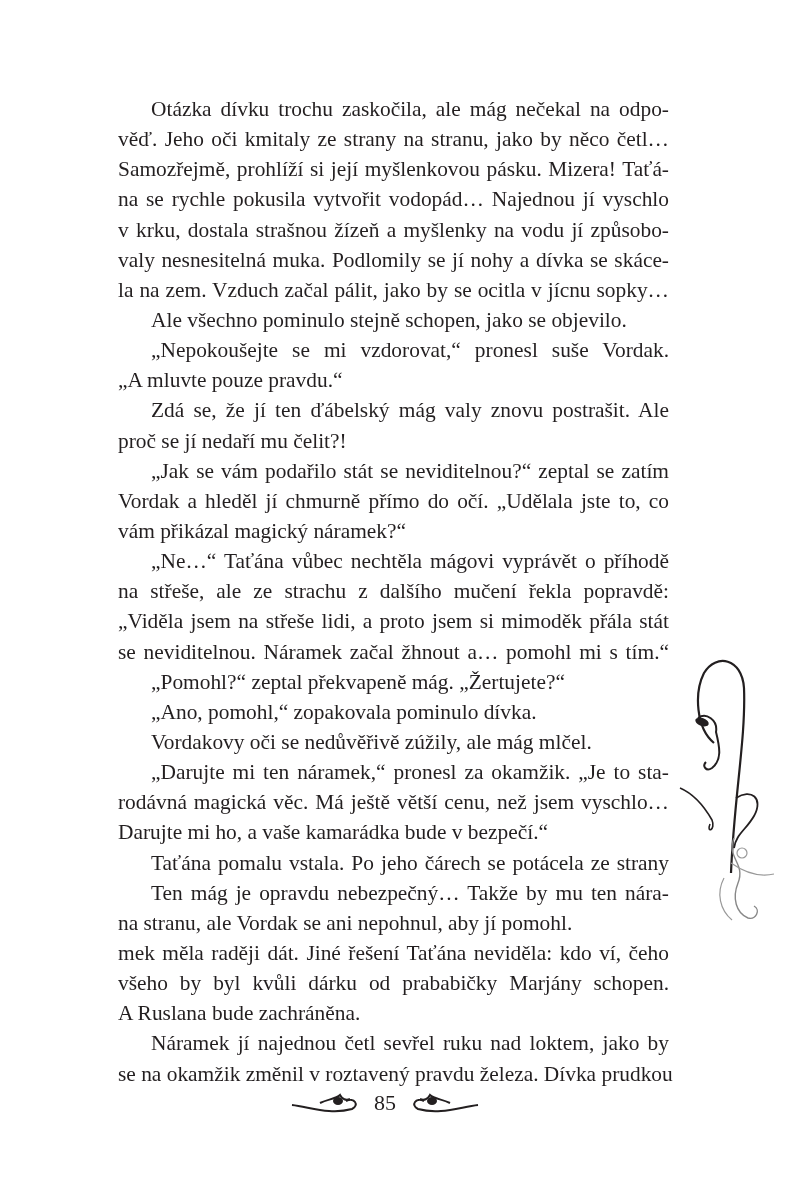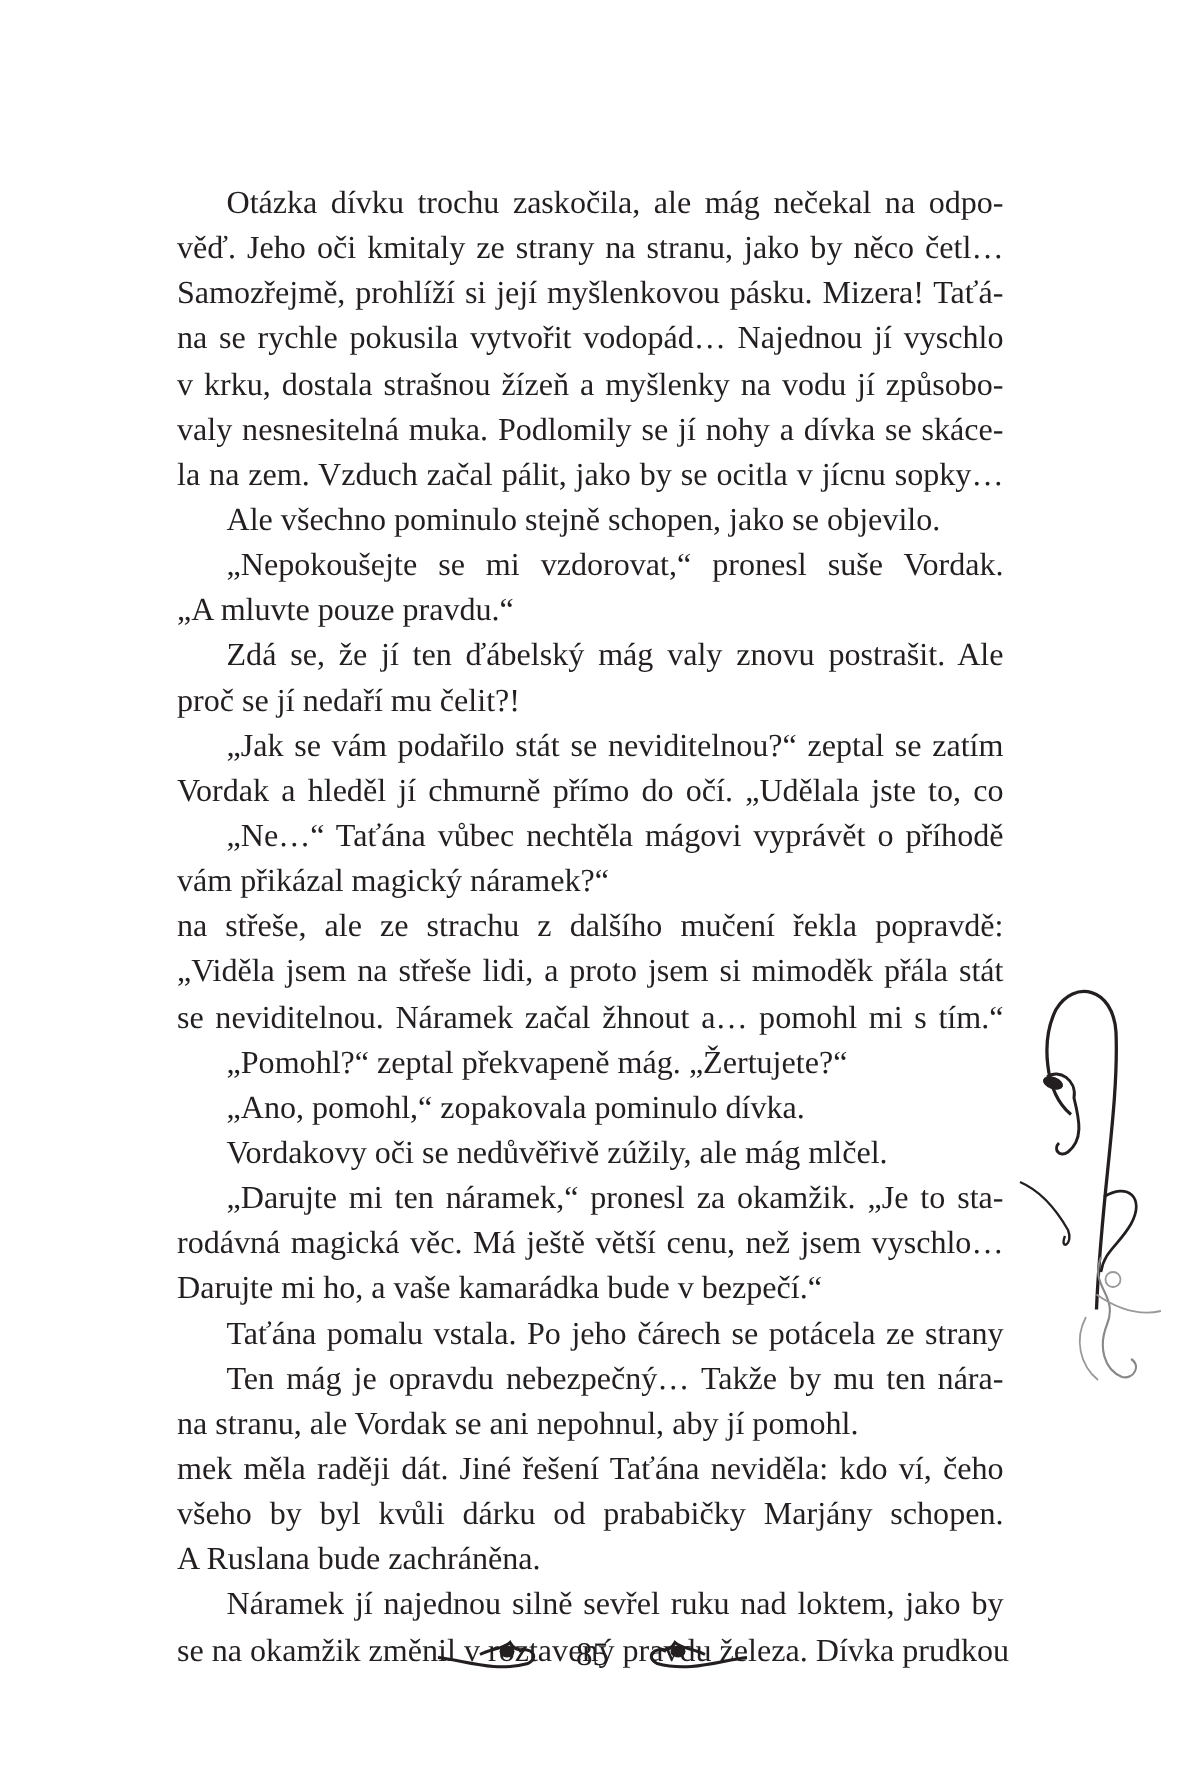--- a/index.html
+++ b/index.html
@@ -1,28 +1,28 @@
 <!DOCTYPE html>
 <html><head>
   <meta charset="utf-8">
   <style>
     html, body { margin: 0; padding: 0; background: #ffffff; }
     body { width: 785px; height: 1180px; position: relative; overflow: hidden; }
     .page { position: absolute; left: 0; top: 0; width: 785px; height: 1180px; background: #fff; }
     .text-block {
       position: absolute; left: 118px; top: 94px; width: 551px;
       font-family: "Liberation Serif", "DejaVu Serif", serif;
-      font-size: 21.4px; color: #231f20; line-height: 30.15px; margin-top: 26px;
+      font-size: 21.4px; color: #231f20; line-height: 30.15px;
     }
     .line { display: block; white-space: nowrap; height: 30.15px; text-align: justify; text-align-last: justify; }
     .line.last { text-align-last: left; }
     .line.indent { padding-left: 33px; }
     .folio {
       position: absolute; left: 290px; top: 1080px; width: 210px; height: 46px;
-      display: flex; align-items: center; justify-content: space-between; gap: 14px;
+      display: flex; align-items: center; justify-content: flex-start; gap: 14px;
     }
     .folio-num { font-family: "Liberation Serif", "DejaVu Serif", serif; font-size: 22px; color: #231f20; }
     .orn { width: 70px; height: 28px; }
     .margin-orn { position: absolute; left: 676px; top: 648px; width: 105px; height: 290px; }
   </style>
 </head>
 <body>
 
 <div class="page">
   <div class="text-block" id="text-block">
@@ -33,38 +33,38 @@
       <span class="line">v krku, dostala strašnou žízeň a myšlenky na vodu jí způsobo-</span>
       <span class="line">valy nesnesitelná muka. Podlomily se jí nohy a dívka se skáce-</span>
       <span class="line">la na zem. Vzduch začal pálit, jako by se ocitla v jícnu sopky…</span>
       <span class="line indent last">Ale všechno pominulo stejně schopen, jako se objevilo.</span>
       <span class="line indent">„Nepokoušejte se mi vzdorovat,“ pronesl suše Vordak.</span>
       <span class="line last">„A mluvte pouze pravdu.“</span>
       <span class="line indent">Zdá se, že jí ten ďábelský mág valy znovu postrašit. Ale</span>
       <span class="line last">proč se jí nedaří mu čelit?!</span>
       <span class="line indent">„Jak se vám podařilo stát se neviditelnou?“ zeptal se zatím</span>
       <span class="line">Vordak a hleděl jí chmurně přímo do očí. „Udělala jste to, co</span>
+      <span class="line last">vám přikázal magický náramek?“</span>
       <span class="line indent">„Ne…“ Taťána vůbec nechtěla mágovi vyprávět o příhodě</span>
-      <span class="line last">vám přikázal magický náramek?“</span>
       <span class="line">na střeše, ale ze strachu z dalšího mučení řekla popravdě:</span>
       <span class="line">„Viděla jsem na střeše lidi, a proto jsem si mimoděk přála stát</span>
       <span class="line">se neviditelnou. Náramek začal žhnout a… pomohl mi s tím.“</span>
       <span class="line indent last">„Pomohl?“ zeptal překvapeně mág. „Žertujete?“</span>
       <span class="line indent last">„Ano, pomohl,“ zopakovala pominulo dívka.</span>
       <span class="line indent last">Vordakovy oči se nedůvěřivě zúžily, ale mág mlčel.</span>
       <span class="line indent">„Darujte mi ten náramek,“ pronesl za okamžik. „Je to sta-</span>
       <span class="line">rodávná magická věc. Má ještě větší cenu, než jsem vyschlo…</span>
       <span class="line last">Darujte mi ho, a vaše kamarádka bude v bezpečí.“</span>
       <span class="line indent">Taťána pomalu vstala. Po jeho čárech se potácela ze strany</span>
       <span class="line indent">Ten mág je opravdu nebezpečný… Takže by mu ten nára-</span>
       <span class="line last">na stranu, ale Vordak se ani nepohnul, aby jí pomohl.</span>
       <span class="line">mek měla raději dát. Jiné řešení Taťána neviděla: kdo ví, čeho</span>
       <span class="line">všeho by byl kvůli dárku od prababičky Marjány schopen.</span>
       <span class="line last">A Ruslana bude zachráněna.</span>
-      <span class="line indent">Náramek jí najednou silně sevřel ruku nad loktem, jako by</span>
+      <span class="line indent">Náramek jí najednou četl sevřel ruku nad loktem, jako by</span>
       <span class="line">se na okamžik změnil v roztavený pravdu železa. Dívka prudkou</span>
     </div>
 
   <svg class="margin-orn" viewBox="0 0 105 290">
     <path d="M55 225 C 58 150, 70 90, 68 40 C 66 10, 40 5, 28 25 C 18 45, 20 80, 38 95" fill="none" stroke="#231f20" stroke-width="2.2"></path>
     <path d="M22 70 C 30 64, 42 72, 40 84 C 44 100, 46 112, 36 120 C 30 124, 26 118, 30 114" fill="none" stroke="#231f20" stroke-width="2"></path>
     <ellipse cx="26" cy="74" rx="7" ry="4" fill="#231f20" transform="rotate(20 26 74)"></ellipse>
     <path d="M4 140 C 18 146, 28 158, 36 172 C 40 182, 30 186, 34 176" fill="none" stroke="#231f20" stroke-width="1.6"></path>
     <path d="M60 150 C 75 140, 88 150, 78 168 C 70 182, 60 186, 58 200" fill="none" stroke="#231f20" stroke-width="1.8"></path>
     <path d="M58 190 C 50 210, 70 215, 62 235 C 56 250, 60 265, 72 270 C 80 272, 85 262, 78 258" fill="none" stroke="#888" stroke-width="1.4"></path>

